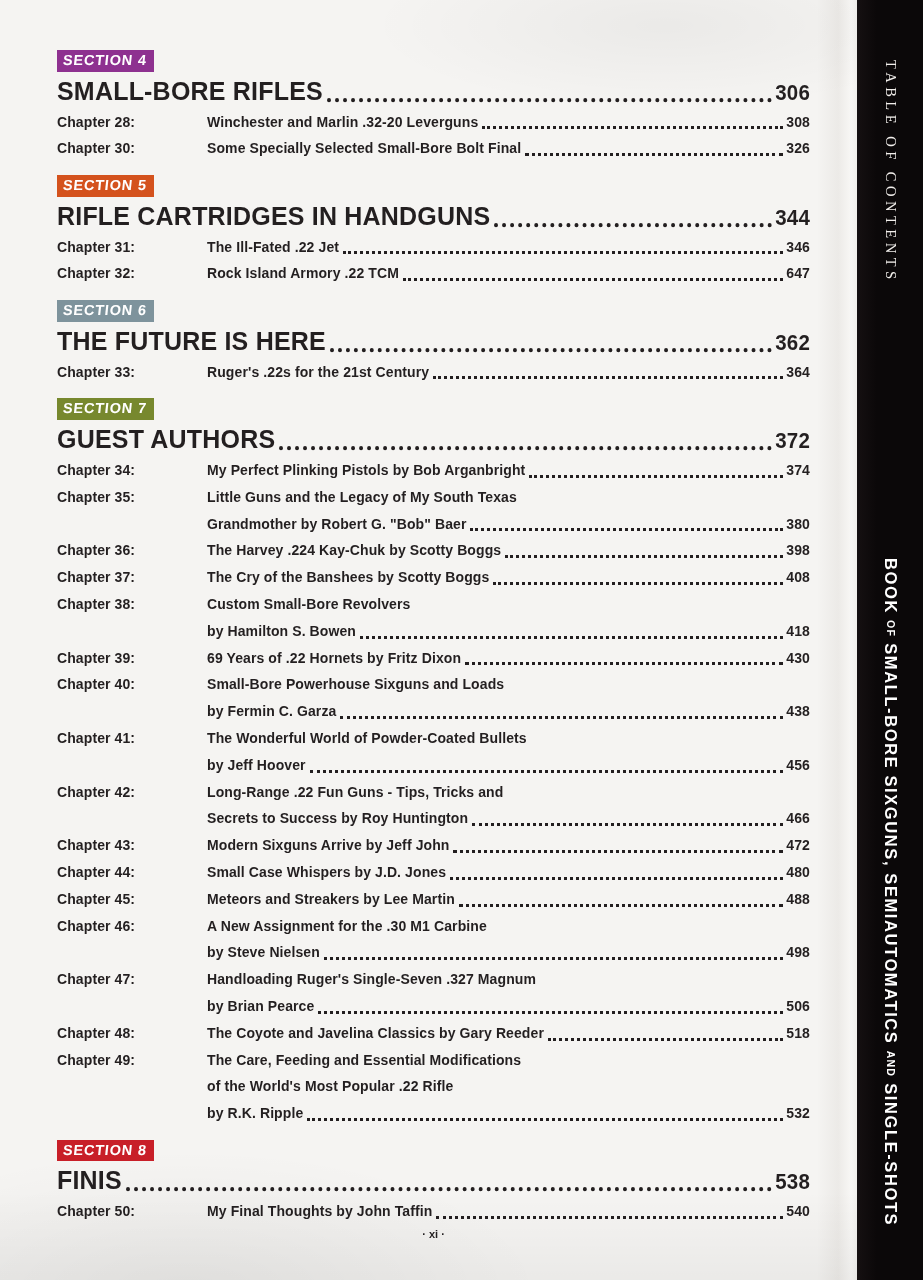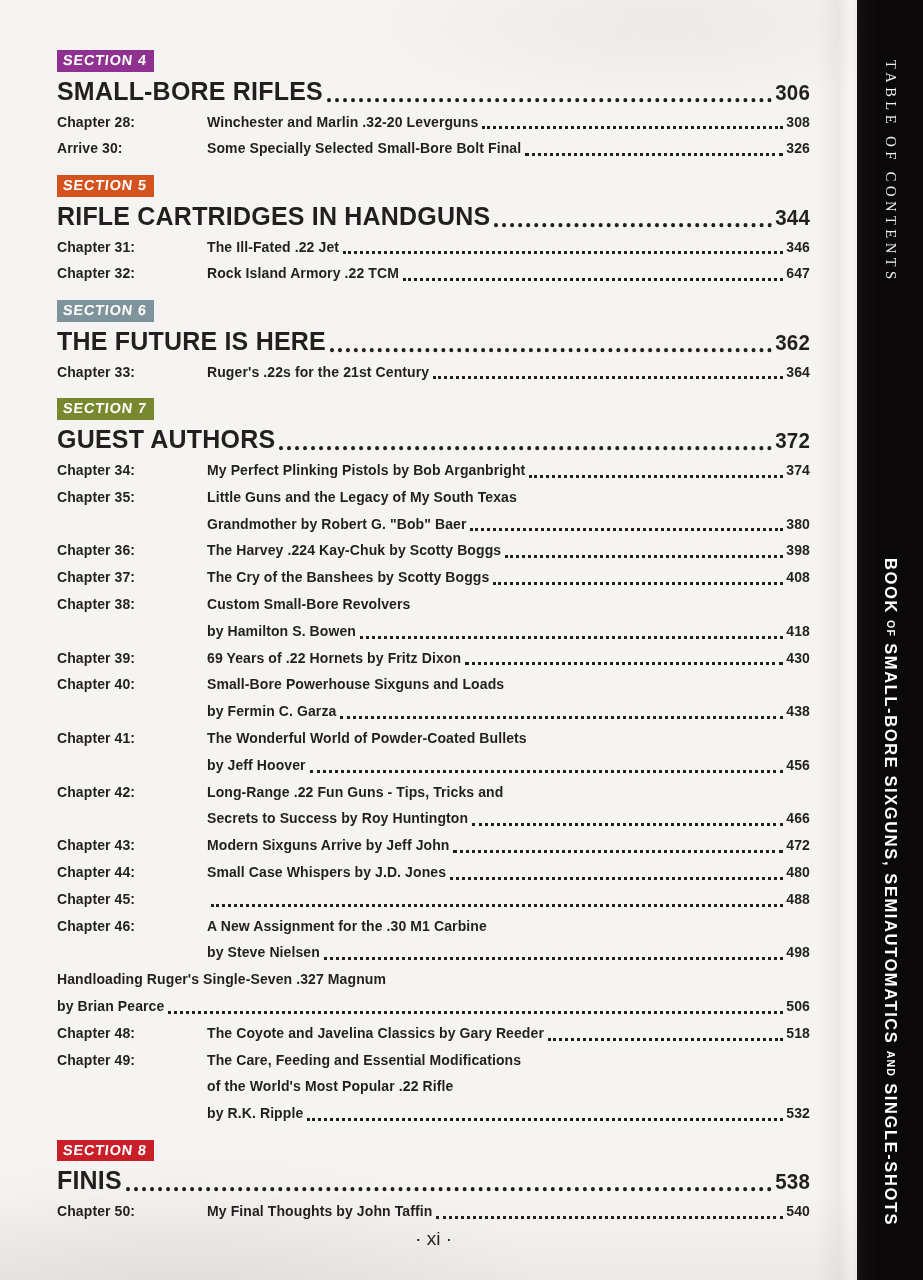--- a/index.html
+++ b/index.html
@@ -86,21 +86,21 @@
   }
   .c-label{flex:none;width:150px;}
   .c-body{flex:1 1 auto;min-width:0;}
   .c-line{display:flex;align-items:flex-end;}
   .c-text{flex:none;white-space:nowrap;}
   .c-pg{flex:none;}
   
   .folio{
     position:absolute;left:57px;top:1228px;width:753px;
     text-align:center;
-    font-size:19px;font-weight:normal;color:#231f20;
+    font-size:11px;font-weight:bold;color:#231f20;
   }
 </style>
 </head>
 <body>
 
 <div class="page">
 
   <div class="toc">
       <div class="section"><div class="badge" style="background: rgb(142, 49, 144);"><span class="badge-text">SECTION 4</span></div><div class="h-row">
           <span class="h-title">SMALL-BORE RIFLES</span>
@@ -109,21 +109,21 @@
         </div><div class="c-row">
           <div class="c-label">Chapter 28:</div>
           <div class="c-body">
             <div class="c-line">
               <span class="c-text">Winchester and Marlin .32-20 Leverguns</span>
               <span class="leader"></span>
               <span class="c-pg">308</span>
             </div>
           </div>
         </div><div class="c-row">
-          <div class="c-label">Arrive 30:</div>
+          <div class="c-label">Chapter 30:</div>
           <div class="c-body">
             <div class="c-line">
               <span class="c-text">Some Specially Selected Small-Bore Bolt Final</span>
               <span class="leader"></span>
               <span class="c-pg">326</span>
             </div>
           </div>
         </div></div>
       <div class="section"><div class="badge" style="background: rgb(212, 82, 29);"><span class="badge-text">SECTION 5</span></div><div class="h-row">
           <span class="h-title">RIFLE CARTRIDGES IN HANDGUNS</span>
@@ -277,37 +277,39 @@
             <div class="c-line">
               <span class="c-text">Small Case Whispers by J.D. Jones</span>
               <span class="leader"></span>
               <span class="c-pg">480</span>
             </div>
           </div>
         </div><div class="c-row">
           <div class="c-label">Chapter 45:</div>
           <div class="c-body">
             <div class="c-line">
+              <span class="c-text">Meteors and Streakers by Lee Martin</span>
               <span class="leader"></span>
               <span class="c-pg">488</span>
             </div>
           </div>
         </div><div class="c-row">
           <div class="c-label">Chapter 46:</div>
           <div class="c-body">
             <div class="c-line">
               <span class="c-text">A New Assignment for the .30 M1 Carbine</span>
             </div>
             <div class="c-line">
               <span class="c-text">by Steve Nielsen</span>
               <span class="leader"></span>
               <span class="c-pg">498</span>
             </div>
           </div>
         </div><div class="c-row">
+          <div class="c-label">Chapter 47:</div>
           <div class="c-body">
             <div class="c-line">
               <span class="c-text">Handloading Ruger's Single-Seven .327 Magnum</span>
             </div>
             <div class="c-line">
               <span class="c-text">by Brian Pearce</span>
               <span class="leader"></span>
               <span class="c-pg">506</span>
             </div>
           </div>

